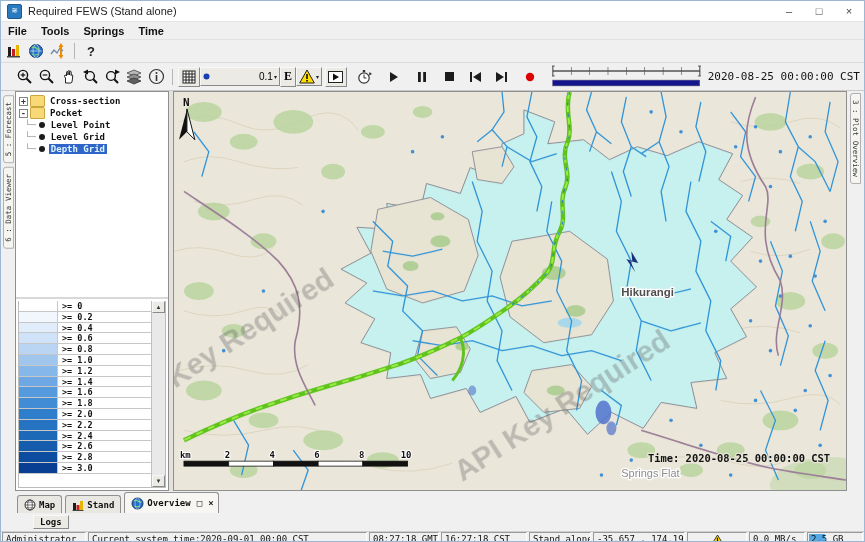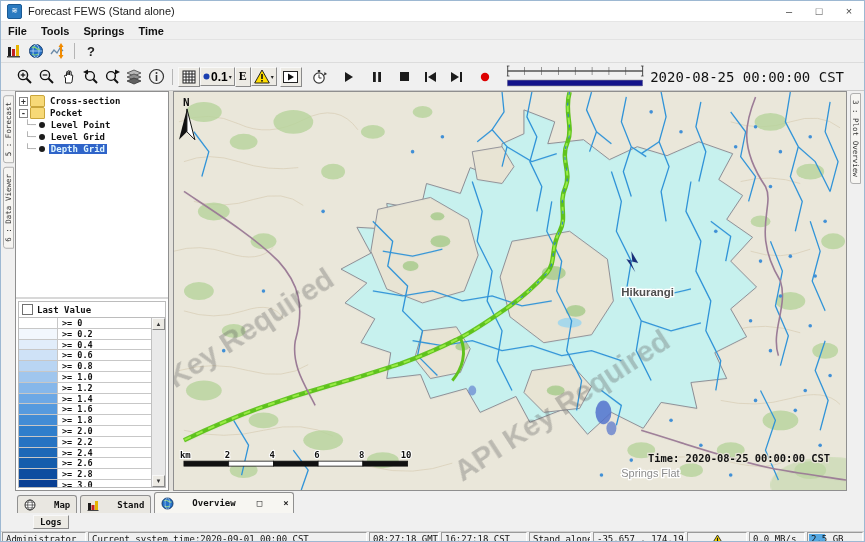--- a/index.html
+++ b/index.html
@@ -15,21 +15,21 @@
   .menuitem{padding:1px 7px;font-weight:bold;}
   .toolbar1{height:22px;display:flex;align-items:center;background:#f0f0f0;padding-left:2px;border-bottom:1px solid #dcdcdc;}
   .toolbar2{height:27px;display:flex;align-items:center;background:#f0f0f0;border-bottom:1px solid #c9c9c9;padding-left:12px;}
   .tbtn{width:22px;height:20px;display:flex;align-items:center;justify-content:center;flex:none;}
   .raised{border:1px solid;border-color:#f8f8f8 #8a8a8a #8a8a8a #f8f8f8;background:#eceae4;box-sizing:border-box;}
   .tsep{width:1px;height:16px;background:#b5b5b5;margin:0 5px;flex:none;}
   .helpq{font-weight:bold;font-size:13px;color:#222;}
   .dropbtn{height:19px;display:flex;align-items:center;padding:0 2px;gap:1px;flex:none;}
   .darr{font-size:6px;color:#222;}
   .timeline{flex:1;margin:0 6px 0 10px;height:26px;}
-  .timelabel{font-family:"DejaVu Sans Mono",monospace;font-size:14px;color:#111;white-space:nowrap;margin-right:20px;}
+  .timelabel{font-family:"DejaVu Sans Mono",monospace;font-size:11px;color:#111;white-space:nowrap;margin-right:4px;}
   .main{display:flex;height:400px;background:#f0f0f0;}
   .vstrip{width:14px;flex:none;display:flex;flex-direction:column;align-items:center;background:#f0f0f0;}
   .vstrip.right{width:17px;}
   .vtab{writing-mode:vertical-rl;transform:rotate(180deg);font-family:"DejaVu Sans Mono",monospace;font-size:7.5px;
         color:#333;background:#f6f5f2;border:1px solid #b0b0b0;border-radius:0 3px 3px 0;padding:6px 0;margin-top:4px;white-space:nowrap;}
   .vtab.rt{transform:none;border-radius:3px 0 0 3px;margin-top:2px;}
   .leftpanel{width:154px;flex:none;display:flex;flex-direction:column;background:#fff;border:1px solid #8f8f8f;box-sizing:border-box;}
   .tree{height:202px;overflow:hidden;padding:3px 0 0 3px;font-family:"DejaVu Sans Mono",monospace;font-size:9px;font-weight:bold;color:#111;border-bottom:2px solid #d8d8d8;}
   .trow{display:flex;align-items:center;height:12px;white-space:nowrap;}
   .expander{width:9px;height:9px;border:1px solid #848484;background:#fff;font-size:8px;line-height:7px;text-align:center;color:#333;margin-right:2px;box-sizing:border-box;flex:none;}
@@ -45,42 +45,42 @@
   .lrows{flex:1;overflow:hidden;}
   .lrow{display:flex;height:10.8px;border-bottom:1px solid #c7c7c7;box-sizing:border-box;}
   .lswatch{width:38px;flex:none;border-right:1px solid #c7c7c7;}
   .llabel{font-family:"DejaVu Sans Mono",monospace;font-size:8.5px;font-weight:bold;color:#111;padding-left:4px;line-height:10px;}
   .lscroll{width:13px;flex:none;background:#e9e9e9;border-left:1px solid #c0c0c0;display:flex;flex-direction:column;justify-content:space-between;}
   .sarrow{height:12px;display:flex;align-items:center;justify-content:center;font-size:6px;color:#333;}
   .splitter{width:4px;flex:none;background:#e4e2dc;}
   .mapwrap{flex:1;position:relative;border:1px solid #8f8f8f;box-sizing:border-box;background:#eae7da;overflow:hidden;}
   .mapwrap svg{display:block;width:100%;height:100%;}
   .tabbar{height:22px;display:flex;align-items:flex-end;padding-left:16px;gap:3px;background:#f0f0f0;}
-  .btab{display:flex;align-items:center;gap:18px;height:17px;padding:0 6px;font-family:"DejaVu Sans Mono",monospace;font-size:9px;font-weight:bold;color:#111;
+  .btab{display:flex;align-items:center;gap:3px;height:17px;padding:0 6px;font-family:"DejaVu Sans Mono",monospace;font-size:9px;font-weight:bold;color:#111;
         border:1px solid #909090;border-bottom:none;border-radius:3px 3px 0 0;background:#e9e7e1;}
   .btab.active{height:20px;background:#f7f6f2;padding-right:4px;}
   .dockico{font-size:9px;margin-left:3px;color:#222;font-weight:bold;}
   .logsrow{height:18px;display:flex;align-items:center;padding-left:32px;background:#f0f0f0;border-bottom:1px solid #cfcfcf;}
   .logsbtn{height:14px;padding:0 6px;font-family:"DejaVu Sans Mono",monospace;font-size:9px;font-weight:bold;color:#111;display:flex;align-items:center;}
   .statusbar{height:16px;display:flex;align-items:stretch;background:#f0f0f0;font-family:"DejaVu Sans Mono",monospace;font-size:9px;color:#111;}
   .scell{border:1px solid;border-color:#9a9a9a #ffffff #ffffff #9a9a9a;margin:0 1px;padding:1px 3px;white-space:nowrap;overflow:hidden;box-sizing:border-box;flex:none;}
   .scell.grow{flex:1;}
   .memcell{position:relative;}
   .membar{position:absolute;left:1px;top:1px;bottom:1px;width:16px;background:#55a8e2;}
   .memtext{position:relative;}
   .icon-svg{display:block;}
 </style>
 </head>
 <body>
 
 <div class="titlebar">
   <div class="applogo">
       <span>≋</span>
     </div>
-  <div class="apptitle">Forecast FEWS  (Stand alone)</div>
+  <div class="apptitle">Required FEWS  (Stand alone)</div>
   <div class="wingap"></div>
   <div class="winbtn">–</div>
   <div class="winbtn">□</div>
   <div class="winbtn">×</div>
 </div>
 
 <div class="menubar">
   <div class="menuitem">File</div>
   <div class="menuitem">Tools</div>
   <div class="menuitem">Springs</div>
@@ -171,21 +171,21 @@
   <div class="tbtn raised">
     <svg class="icon-svg" width="14" height="14">
         <rect x="1" y="1" width="12" height="12" fill="#fff" stroke="#222"></rect>
         <path d="M4 1 V13 M7 1 V13 M10 1 V13 M1 4 H13 M1 7 H13 M1 10 H13" stroke="#222" stroke-width="1"></path>
       </svg>
   </div>
   <div class="dropbtn raised">
     <svg class="icon-svg" width="7" height="7">
         <circle cx="3.5" cy="3.5" r="3" fill="#1a3fb0"></circle>
       </svg>
-    <span style="font-size:12px;font-weight:bold;">0.1</span>
+    <span style="font-size:10px;font-weight:normal;margin-left:48px;">0.1</span>
     <span class="darr">▾</span>
   </div>
   <div class="tbtn raised" style="width:16px;">
     <span style="font-family:'Liberation Serif',serif;font-size:12px;font-weight:bold;">E</span>
   </div>
   <div class="dropbtn raised">
     <svg class="icon-svg" width="16" height="15">
         <polygon points="8,1 15.3,14 0.7,14" fill="#ffdd00" stroke="#222" stroke-width="1"></polygon>
         <rect x="7.2" y="5" width="1.6" height="5" fill="#111"></rect>
         <rect x="7.2" y="11" width="1.6" height="1.6" fill="#111"></rect>
@@ -281,24 +281,20 @@
         <span class="bullet"></span>
         <span class="tlabel">Level Grid</span>
       </div>
       <div class="trow selected">
         <span class="guide">└─</span>
         <span class="bullet"></span>
         <span class="tlabel">Depth Grid</span>
       </div>
     </div>
     <div class="legend">
-      <div class="lheader">
-        <span class="cbox"></span>
-        <span>Last Value</span>
-      </div>
       <div class="ltable">
         <div class="lrows">
           <div class="lrow">
               <span class="lswatch" style="background: rgb(255, 255, 255);"></span>
               <span class="llabel">&gt;= 0</span>
             </div>
           <div class="lrow">
               <span class="lswatch" style="background: rgb(242, 247, 253);"></span>
               <span class="llabel">&gt;= 0.2</span>
             </div>

